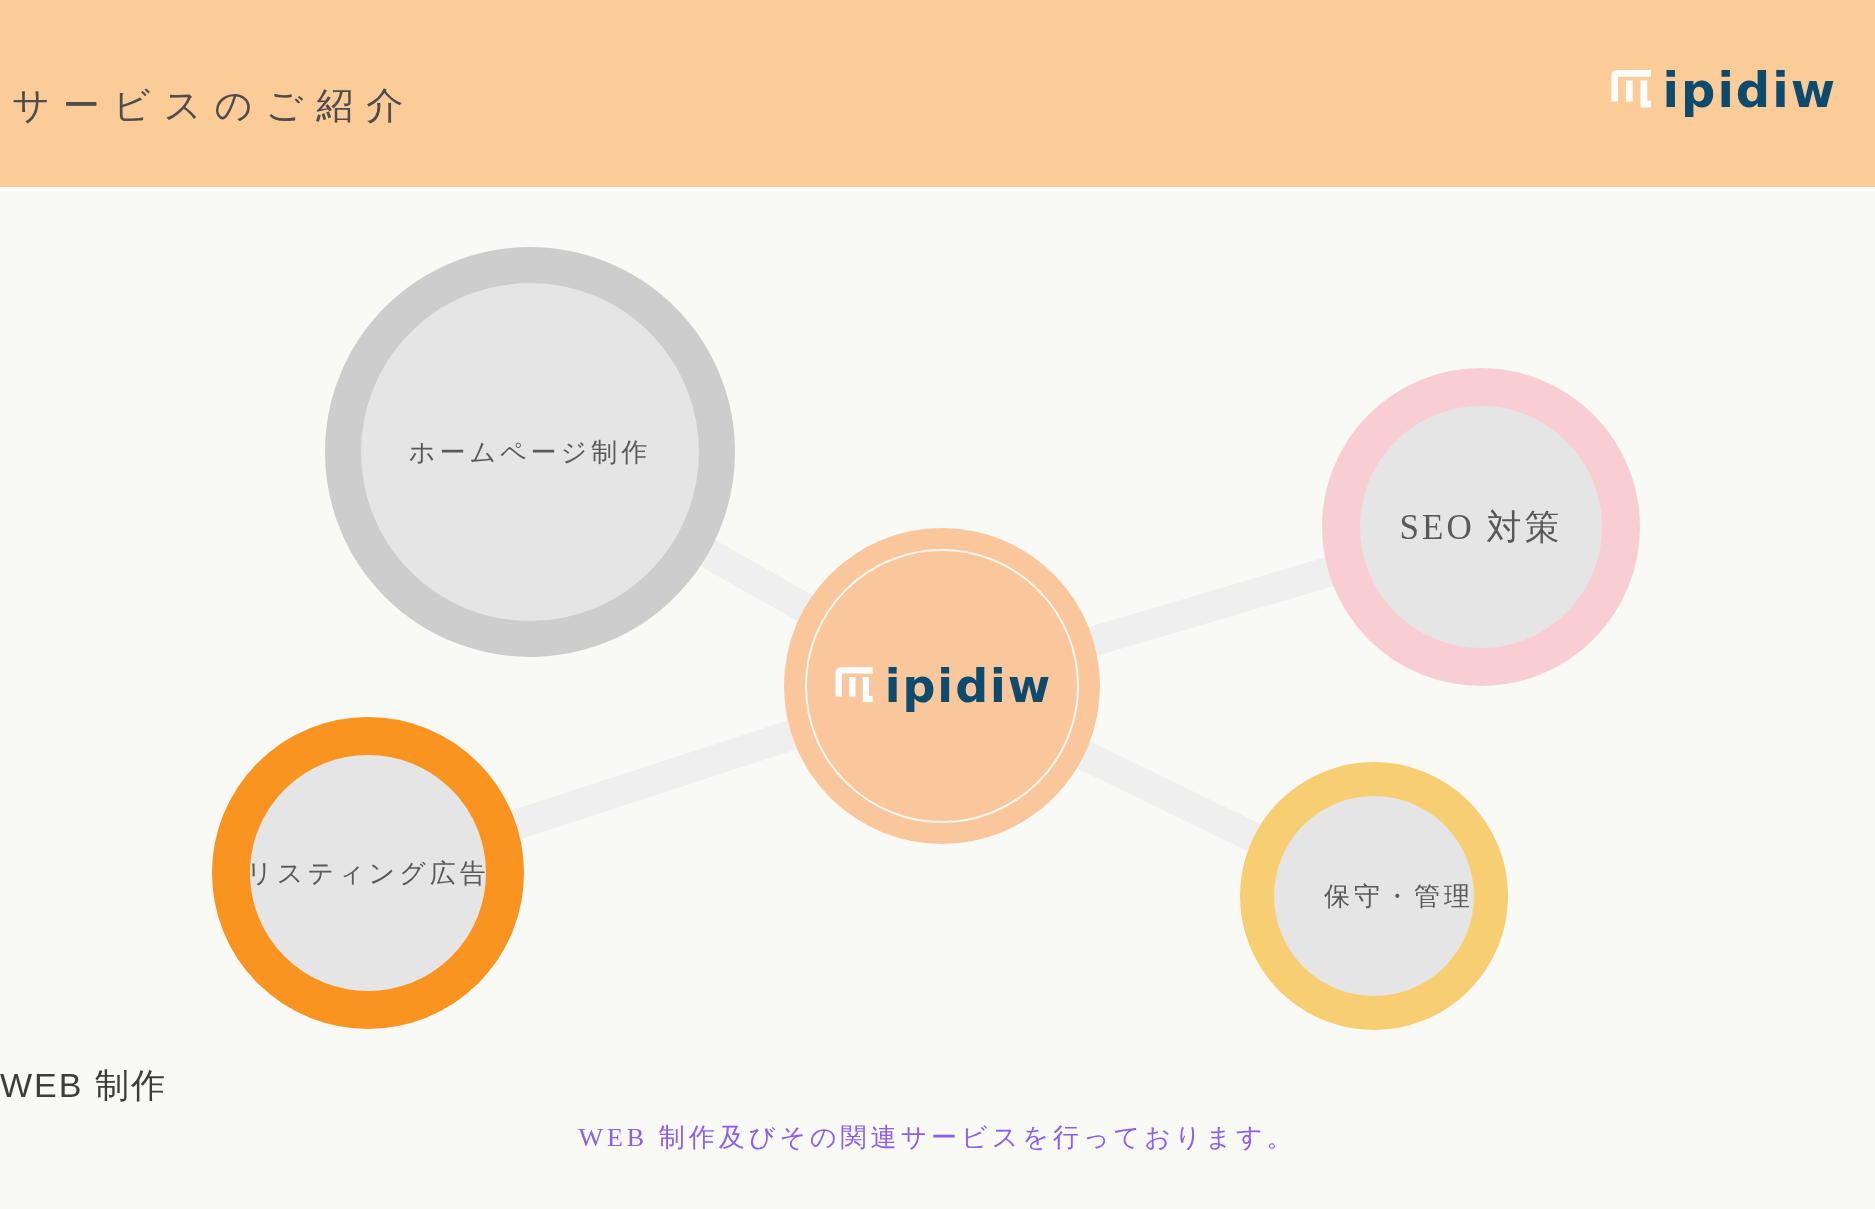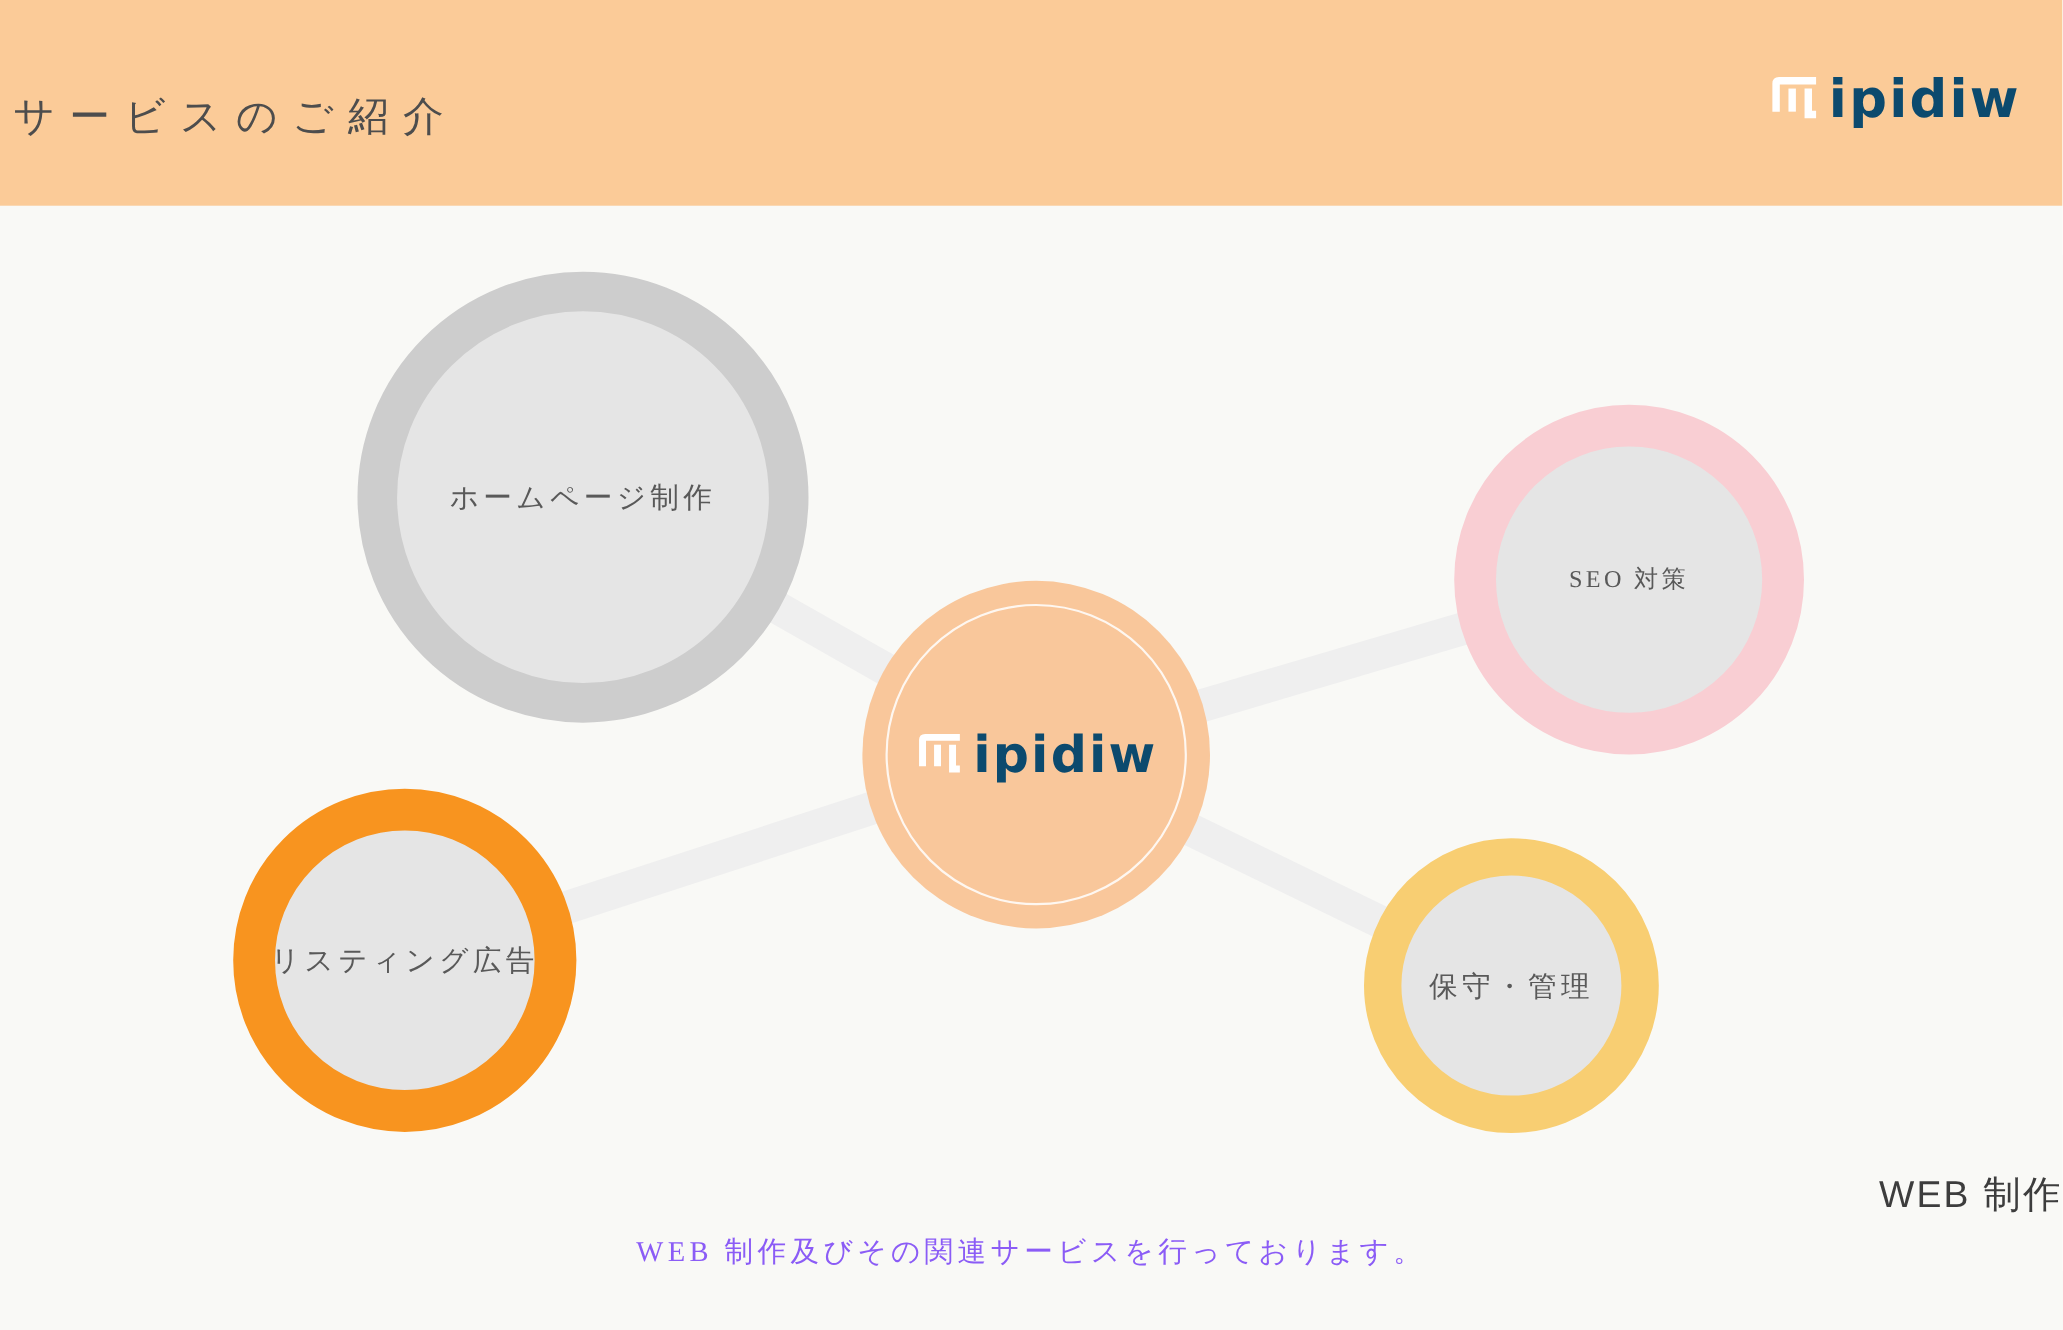--- a/index.html
+++ b/index.html
@@ -62,25 +62,25 @@
   .node-label {
     color: #595959;
     font-size: 26px;
     font-weight: 400;
     letter-spacing: 4px;
     white-space: nowrap;
   }
   .node-homepage    { left: 325px;  top: 247px; width: 410px; height: 410px; border: 36px solid #cdcdcd; }
   .node-seo         { left: 1322px; top: 368px; width: 318px; height: 318px; border: 38px solid #f9ced3; }
   .node-listing     { left: 212px;  top: 717px; width: 312px; height: 312px; border: 38px solid #f8941f; }
-  .node-maintenance { left: 1240px; top: 762px; width: 268px; height: 268px; border: 34px solid #f8ce72; }
+  .node-maintenance { left: 1240px; top: 762px; width: 268px; height: 268px; border: 34px solid #f8ce72; justify-content: flex-end; }
   .node-seo .node-label {
     font-family: "Liberation Serif", "DejaVu Serif", serif;
     letter-spacing: 3px;
-    font-size: 22px;
+    font-size: 35px;
   }
 
   
   .hub {
     position: absolute;
     left: 784px; top: 528px;
     width: 316px; height: 316px;
     border-radius: 50%;
     background: #f9c79b;
     display: flex;
@@ -95,21 +95,21 @@
   }
   .hub-logo { display: flex; align-items: center; gap: 11px; }
   .hub-word { font-size: 46px; line-height: 1; }
 
   
   .footer-heading {
     position: absolute;
     left: 0; top: 1063px;
     width: 100%;
     margin: 0;
-    text-align: right;
+    text-align: left;
     font-size: 34px;
     font-weight: 400;
     letter-spacing: 2px;
     color: #3d3d3d;
   }
   .footer-desc {
     position: absolute;
     left: 0; top: 1120px;
     width: 100%;
     margin: 0;

